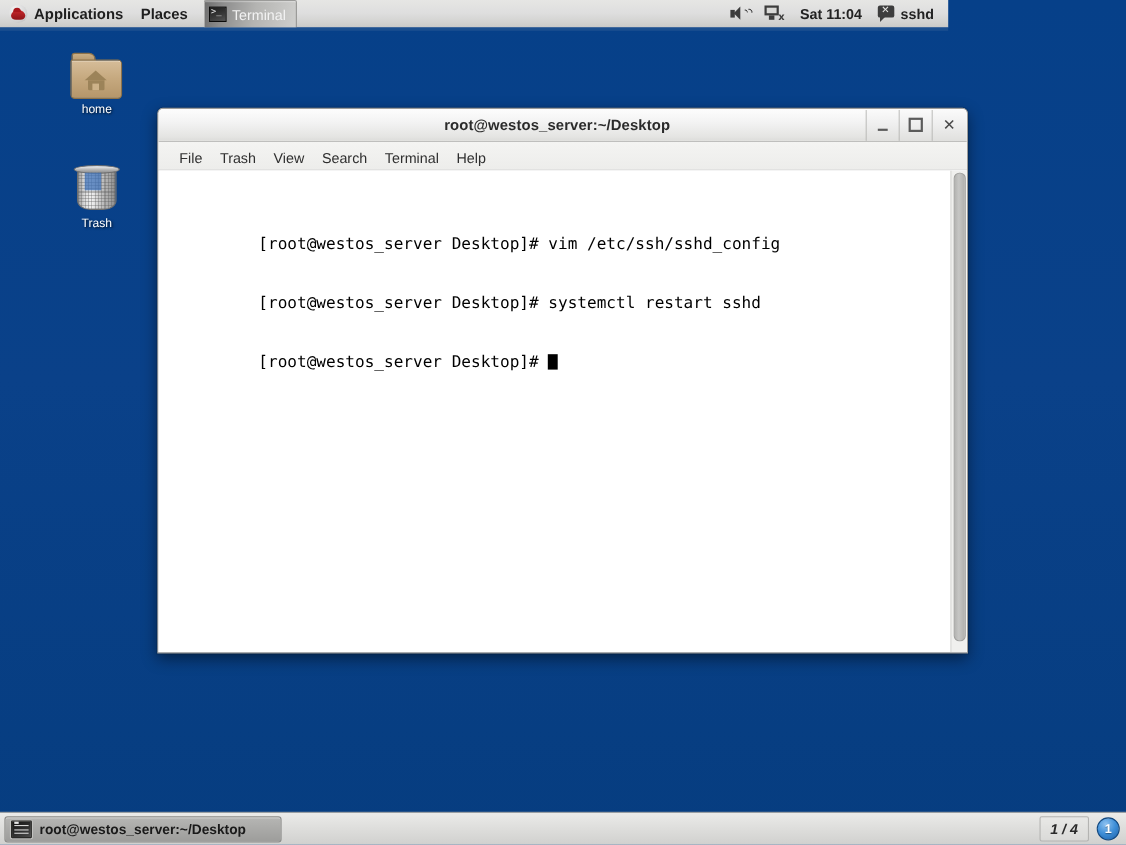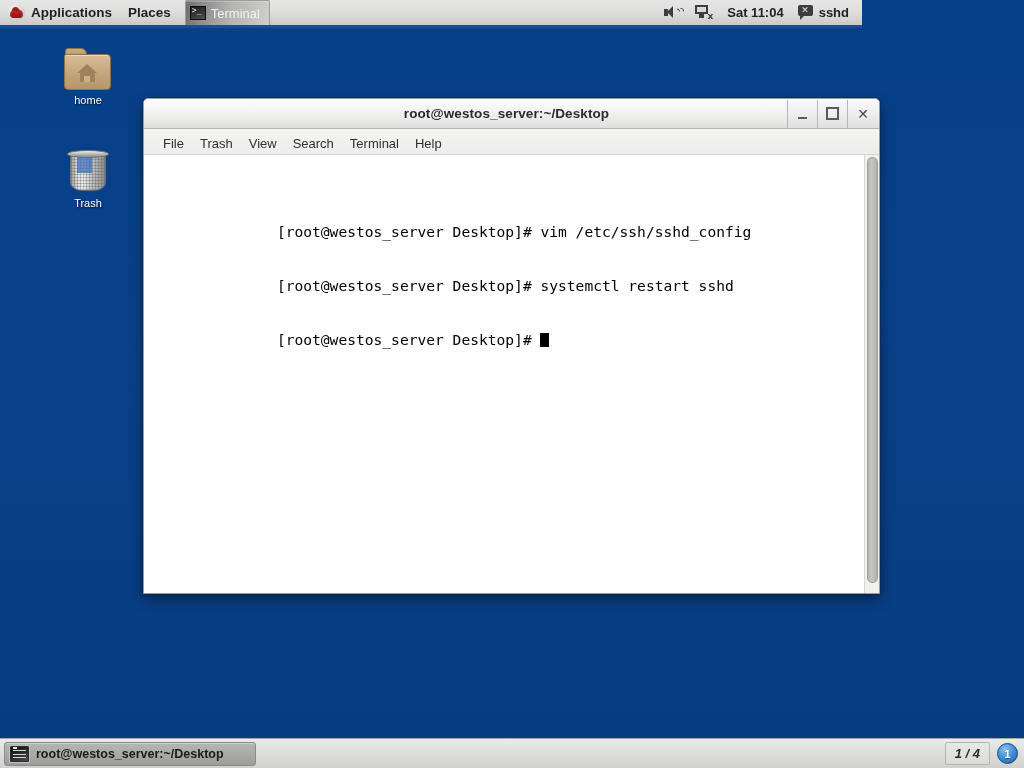--- a/index.html
+++ b/index.html
@@ -384,28 +384,27 @@
   #terminal-body {
     flex: 1 1 auto;
     background: #ffffff;
     display: flex;
     position: relative;
     overflow: hidden;
   }
 
   #terminal-text {
     flex: 1 1 auto;
-    padding: 14px 0 0 3px;
+    padding: 4px 0 0 3px;
     font-family: "DejaVu Sans Mono", "Liberation Mono", monospace;
     font-size: 14.6px;
     line-height: 18px;
     color: #000000;
     white-space: pre;
     overflow: hidden;
-    margin-left: 42px;
   }
 
   .term-line { height: 18px; }
 
   .cursor-block {
     display: inline-block;
     width: 9px;
     height: 14px;
     background: #000000;
     vertical-align: -2px;

